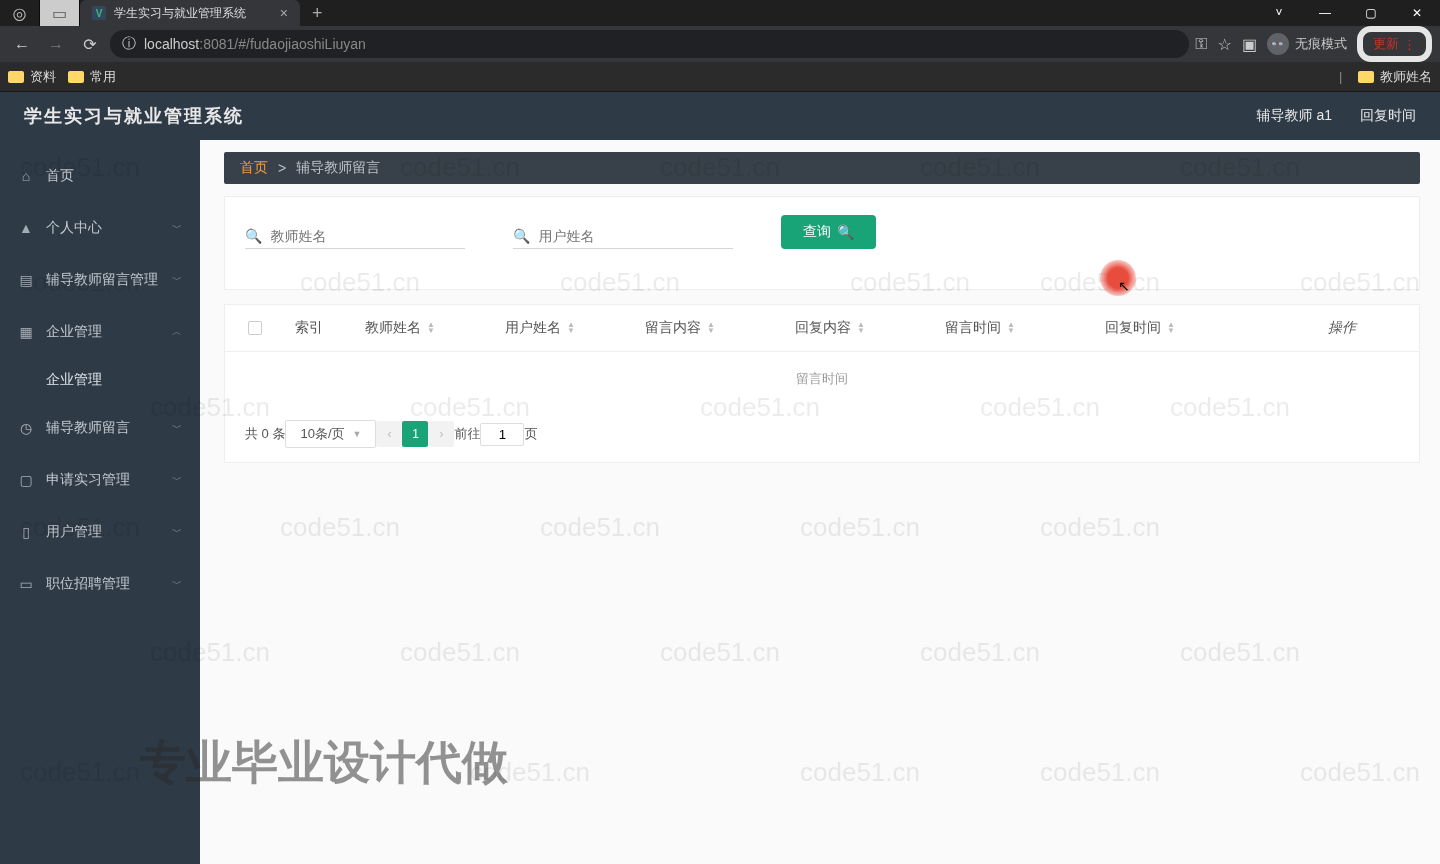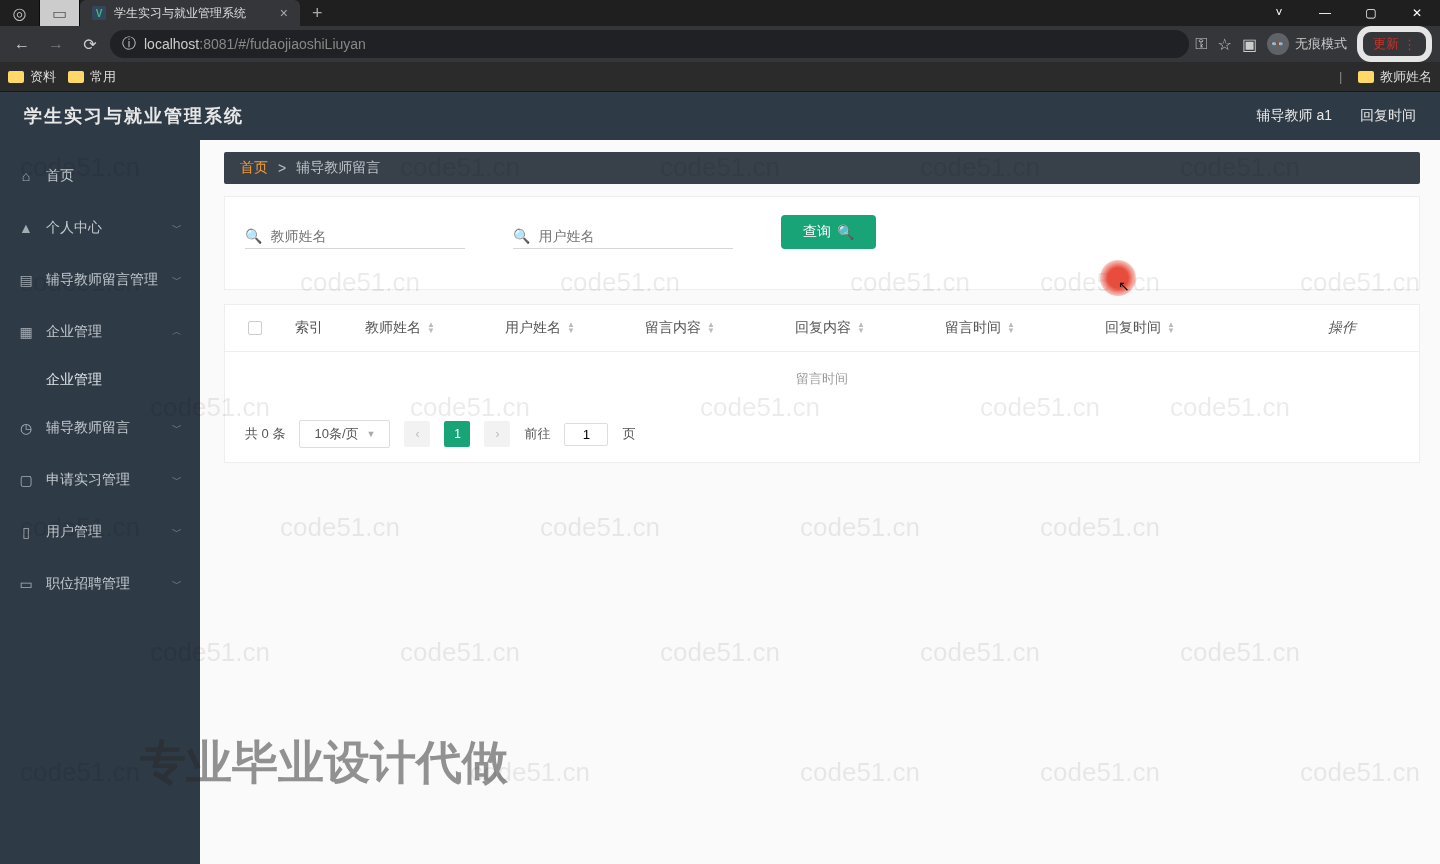--- a/index.html
+++ b/index.html
@@ -64,21 +64,21 @@
 .th-index { width: 80px; padding-left: 10px; }
 .th-teacher { width: 140px; }
 .th-user { width: 140px; }
 .th-content { width: 150px; }
 .th-reply { width: 150px; }
 .th-time1 { width: 160px; }
 .th-time2 { width: 200px; }
 .th-ops { flex: 1; justify-content: center; padding-right: 40px; font-style: italic; }
 .empty-row { text-align: center; padding: 18px 0; color: #999; font-size: 13px; }
 
-.pager { display: flex; align-items: center; gap: 14px; padding: 14px 20px; font-size: 13px; color: #555; }
+.pager { display: flex; align-items: center; padding: 14px 20px; font-size: 13px; color: #555; }
 .pg-size { border: 1px solid #ddd; padding: 4px 14px; border-radius: 2px; display: flex; align-items: center; gap: 8px; }
 .pg-btn { width: 26px; height: 26px; display: flex; align-items: center; justify-content: center; background: #f2f2f2; color: #bbb; border-radius: 2px; font-size: 12px; }
 .pg-btn.active { background: #19a478; color: #fff; }
 .pg-input { width: 44px; border: 1px solid #ddd; text-align: center; padding: 3px 0; border-radius: 2px; }
 
 
 .watermark-layer { position: absolute; inset: 0; pointer-events: none; }
 .wm { position: absolute; color: rgba(0,0,0,0.08); font-size: 26px; font-weight: 400; user-select: none; text-align: right; }
 .big-red { position: absolute; color: #d02222; font-size: 40px; font-weight: 700; left: 420px; top: 382px; pointer-events: none; }
 .big-gray { position: absolute; color: rgba(40,40,40,0.5); font-size: 46px; font-weight: 800; left: 140px; top: 640px; pointer-events: none; }

